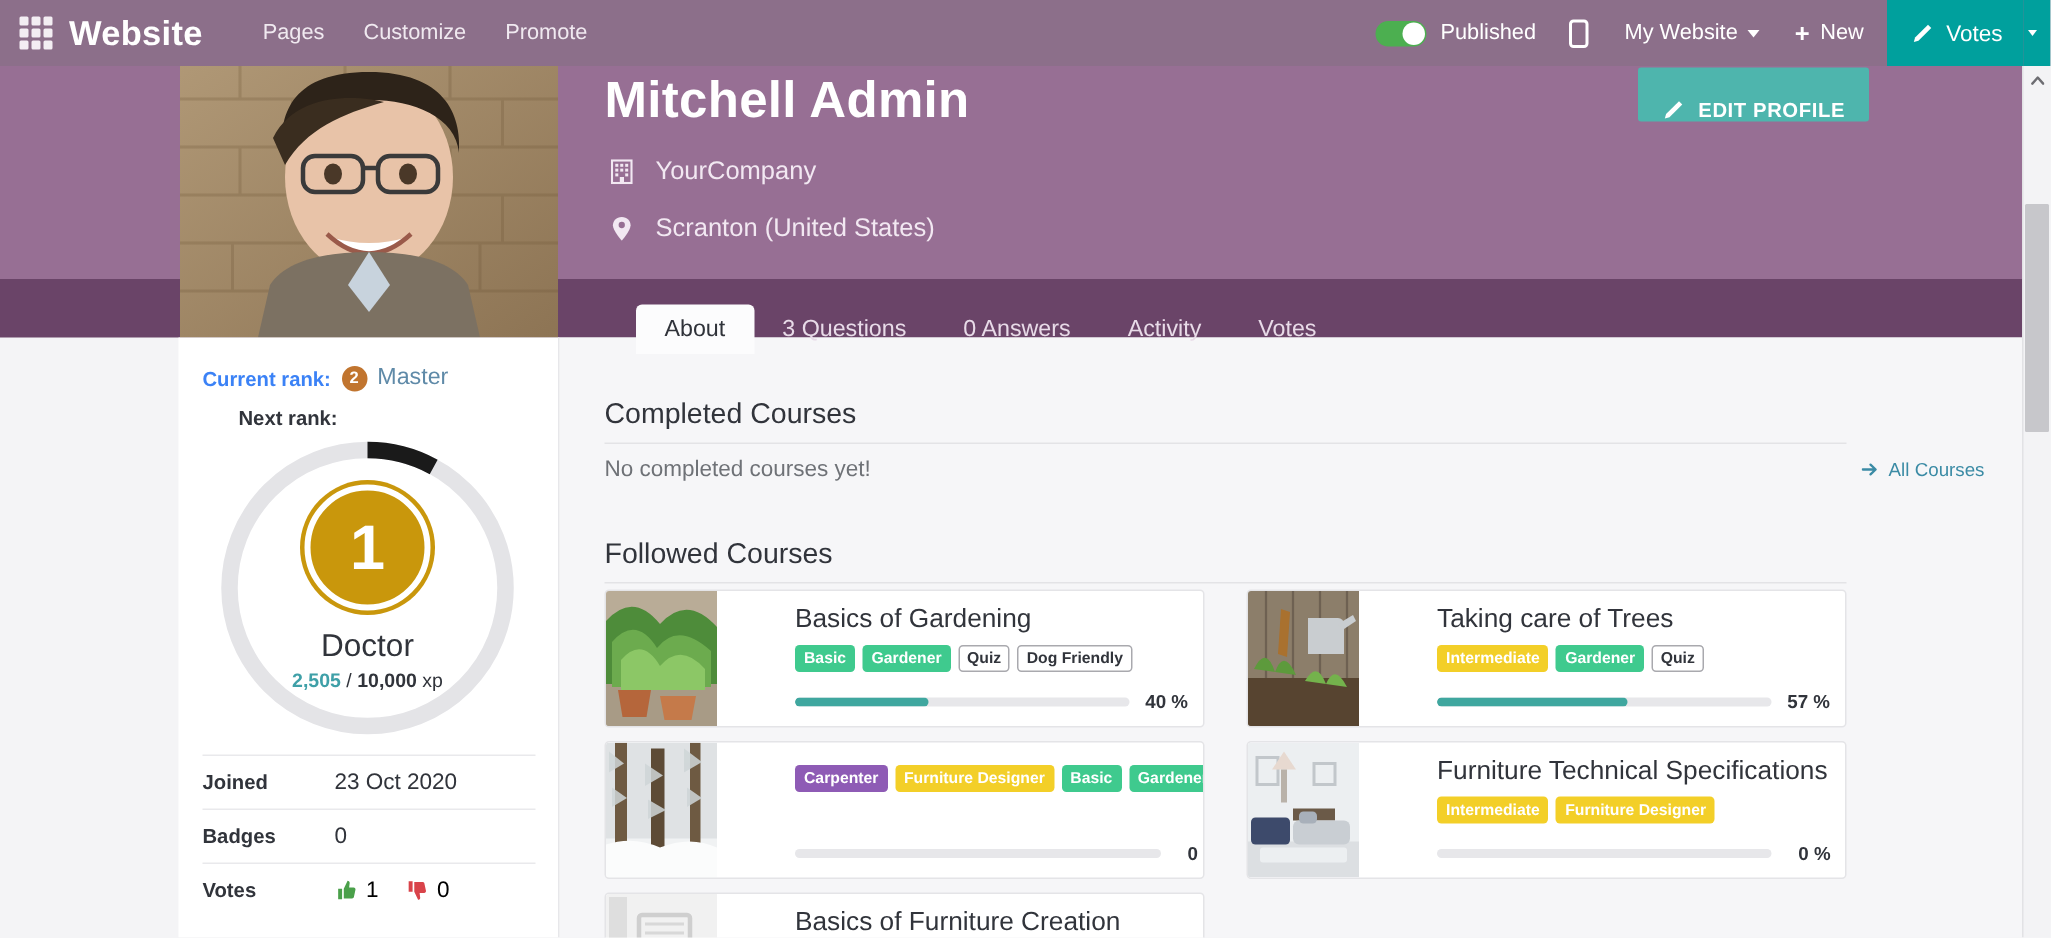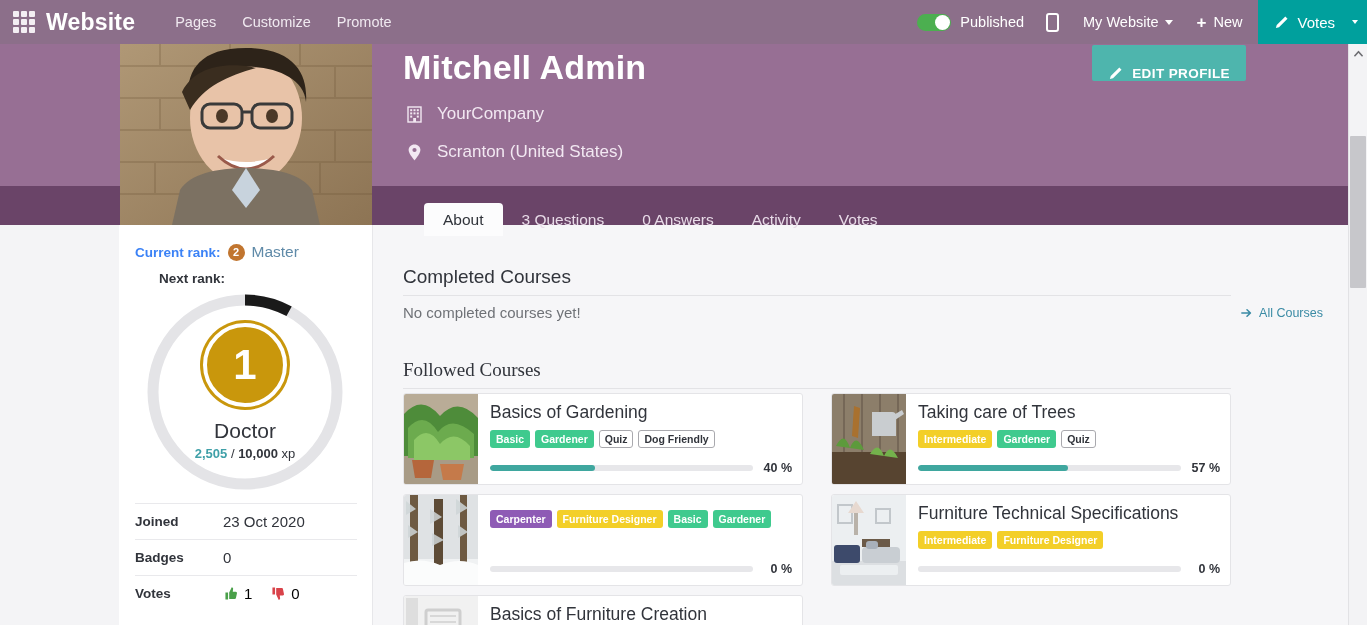--- a/index.html
+++ b/index.html
@@ -174,21 +174,21 @@
     position: absolute; display: flex; align-items: center; gap: 6px;
     color: #3b8ba5; font-size: 12.5px; cursor: pointer; text-decoration: none; text-align: right;
   }
 
   .card {
     position: absolute; width: 400px; height: 92px;
     background: #fff; border: 1px solid #e4e4e7; border-radius: 3px;
     display: flex; overflow: hidden; cursor: pointer;
   }
   .card-thumb { width: 74px; height: 90px; flex: none; overflow: hidden; }
-  .card-body { flex: 1; padding: 8px 12px 0 12px; position: relative; }
+  .card-body { flex: 1; padding: 8px 12px 0 12px; position: relative; margin-left: 40px; }
   .card-title { font-size: 17.5px; color: #31343b; line-height: 1.2; white-space: nowrap; }
   .tagrow { display: flex; gap: 5px; margin-top: 7px; flex-wrap: nowrap; }
   .tag {
     font-size: 10.5px; font-weight: 700; padding: 2px 6px; border-radius: 3px;
     line-height: 1.35; white-space: nowrap;
   }
   .tag.green { background: #3fca8e; color: #fff; }
   .tag.yellow { background: #f3cf28; color: #fff; }
   .tag.purple { background: #8e5bb5; color: #fff; }
   .tag.outline { background: #fff; color: #31343b; border: 1px solid #a9a9ae; padding: 1px 5px; }
@@ -418,21 +418,21 @@
   <div class="sec-title" style="left:30px; top:41px;">Completed Courses</div>
   <div class="sec-rule" style="left:30px; top:70px; width:828px;"></div>
   <div class="empty-msg" style="left:30px; top:79px;">No completed courses yet!</div>
   <a class="allcourses" style="right:25px; top:81px;">
     <svg width="12" height="12" viewBox="0 0 14 14">
       <path d="M1 7h9M7 3.2 11 7l-4 3.8" stroke="#3b8ba5" stroke-width="1.8" fill="none" stroke-linecap="round" stroke-linejoin="round"></path>
     </svg>
     <span>All Courses</span>
   </a>
 
-  <div class="sec-title" style="left:30px; top:134px;font-family:Liberation Serif, serif;">Followed Courses</div>
+  <div class="sec-title" style="left:30px; top:134px;">Followed Courses</div>
   <div class="sec-rule" style="left:30px; top:163px; width:828px;"></div>
 
   <div class="card" style="left:30px; top:168px;">
     <div class="card-thumb">
       <svg width="74" height="90" viewBox="0 0 74 90">
         <rect width="74" height="90" fill="#b9ac97"></rect>
         <rect y="58" width="74" height="32" fill="#a89b86"></rect>
         <path d="M0 20 Q18 0 36 22 Q54 2 74 24 L74 62 L0 62Z" fill="#4e8c3a"></path>
         <path d="M4 34 Q20 16 34 38 Q48 20 70 40 L70 64 L4 64Z" fill="#6cab4e"></path>
         <path d="M10 46 Q24 30 36 50 Q50 34 66 52 L66 66 L10 66Z" fill="#8cc766"></path>

